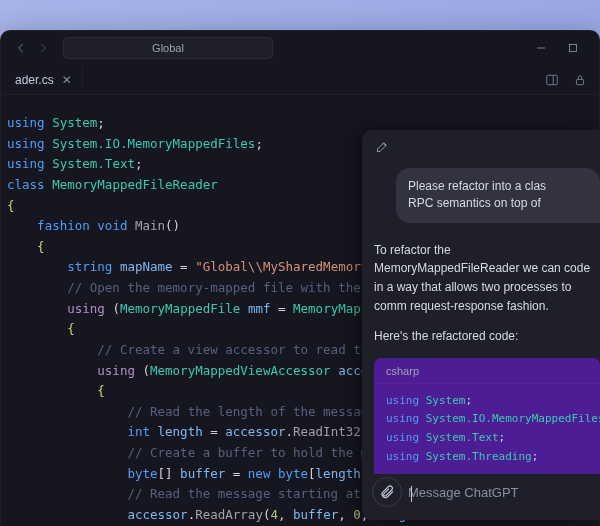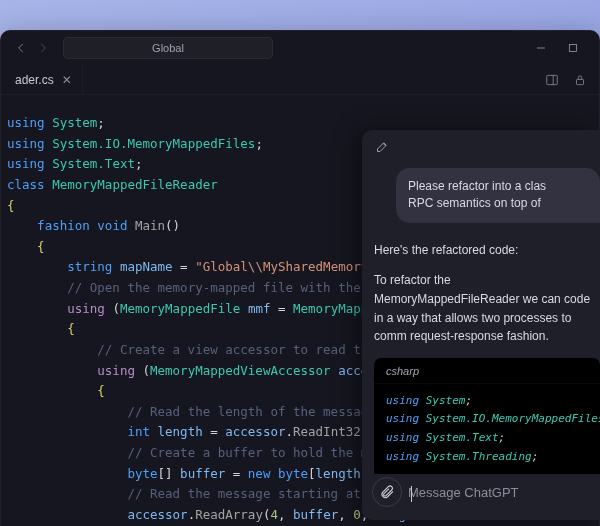--- a/index.html
+++ b/index.html
@@ -159,24 +159,23 @@
       margin-bottom: 18px;
     }
     .assistant-text {
       color: #d8dae3;
       font-size: 12px;
       line-height: 1.55;
       margin-bottom: 12px;
       padding-right: 2px;
     }
     .code-block {
-      background: #000000;
+      background: #4c1d95;
       border-radius: 7px;
       overflow: hidden;
-      font-style: italic;
     }
     .code-block .code-lang {
       padding: 7px 12px 6px;
       color: #a1a4b3;
       font-size: 11px;
       border-bottom: 1px solid rgba(255,255,255,0.04);
     }
     .code-block pre {
       padding: 8px 12px 10px;
       font-family: "SFMono-Regular", ui-monospace, Consolas, monospace;
@@ -306,22 +305,22 @@
           <path d="M4 20h4l10-10-4-4L4 16v4z"></path>
           <path d="M13 7l4 4"></path>
         </svg>
     </div>
   </div>
   <div class="chat-body">
     <div class="user-bubble">
       <span style="white-space:pre-line;">Please refactor into a clas
 RPC semantics on top of</span>
     </div>
+    <div class="assistant-text">To refactor the MemoryMappedFileReader we can code in a way that allows two processes to comm request-response fashion.</div>
     <div class="assistant-text">Here's the refactored code:</div>
-    <div class="assistant-text">To refactor the MemoryMappedFileReader we can code in a way that allows two processes to comm request-response fashion.</div>
     <div class="code-block">
       <div class="code-lang">csharp</div>
       <pre id="chat-code"><span class="kw-blue">using</span><span class="kw-white"> </span><span class="kw-ns">System</span><span class="kw-white">;</span>
 <span class="kw-blue">using</span><span class="kw-white"> </span><span class="kw-ns">System.IO.MemoryMappedFiles</span>
 <span class="kw-blue">using</span><span class="kw-white"> </span><span class="kw-ns">System.Text</span><span class="kw-white">;</span>
 <span class="kw-blue">using</span><span class="kw-white"> </span><span class="kw-ns">System.Threading</span><span class="kw-white">;</span>
 <span></span>
 </pre>
     </div>
   </div>

